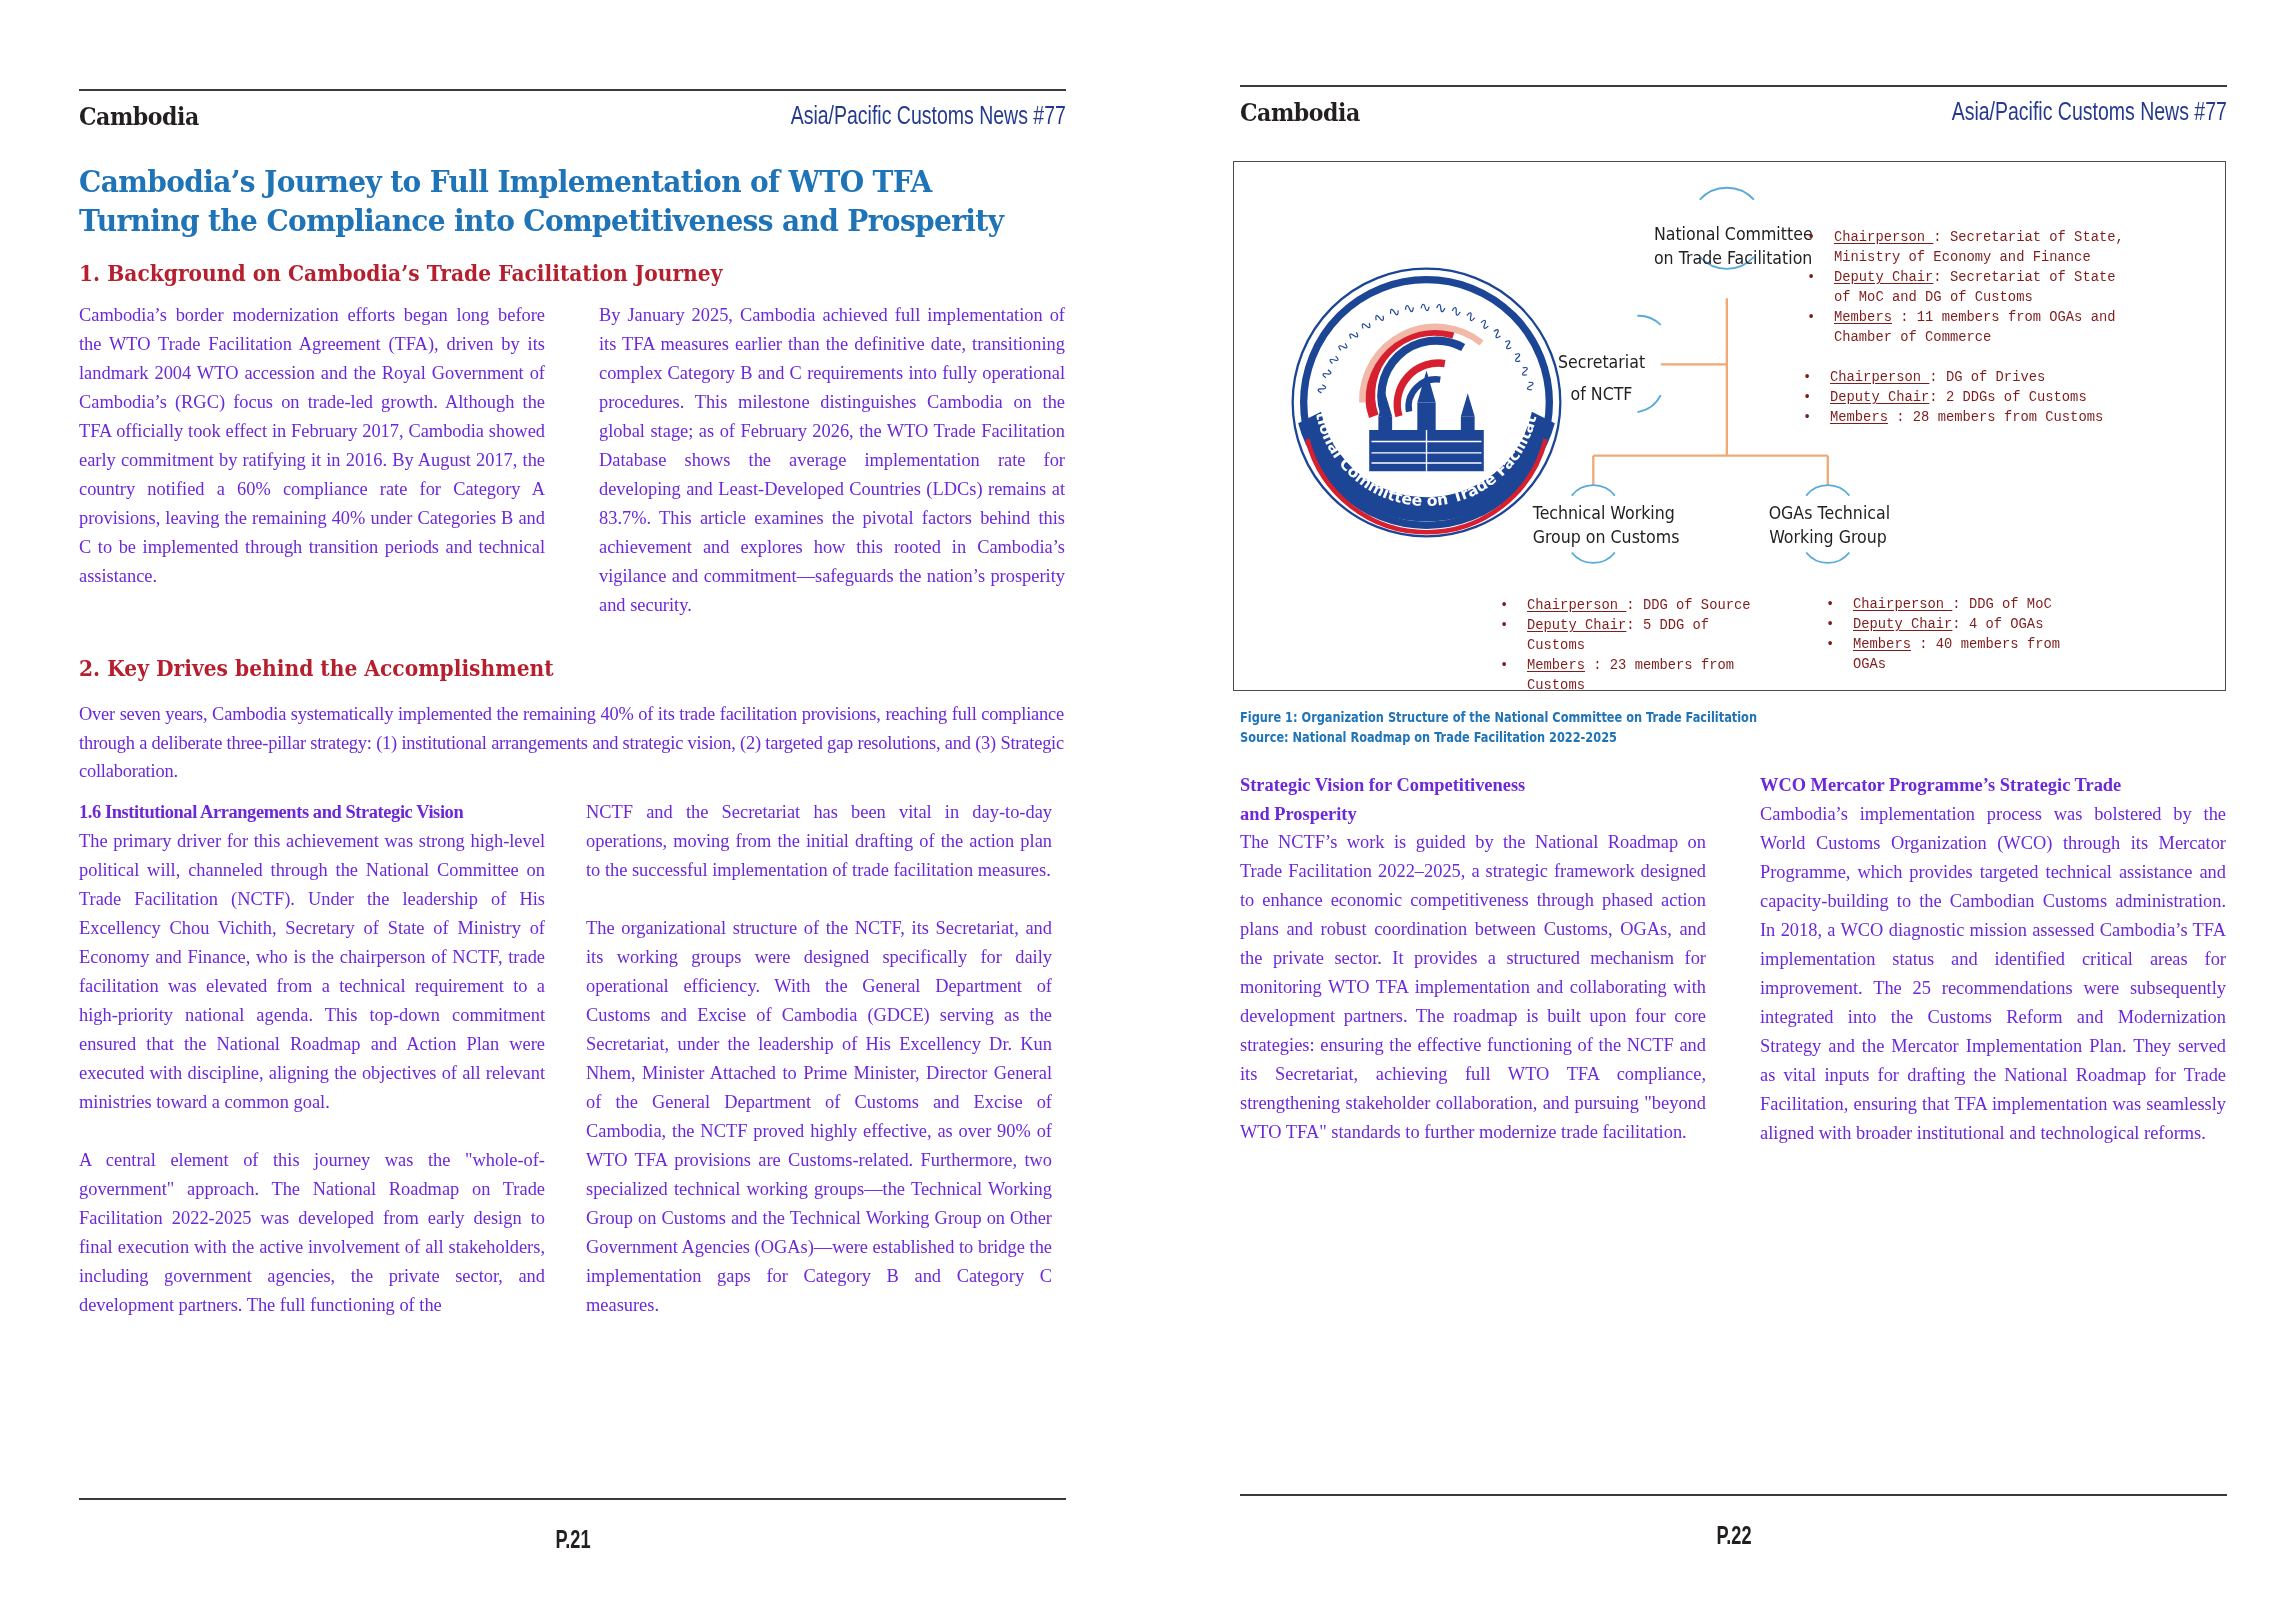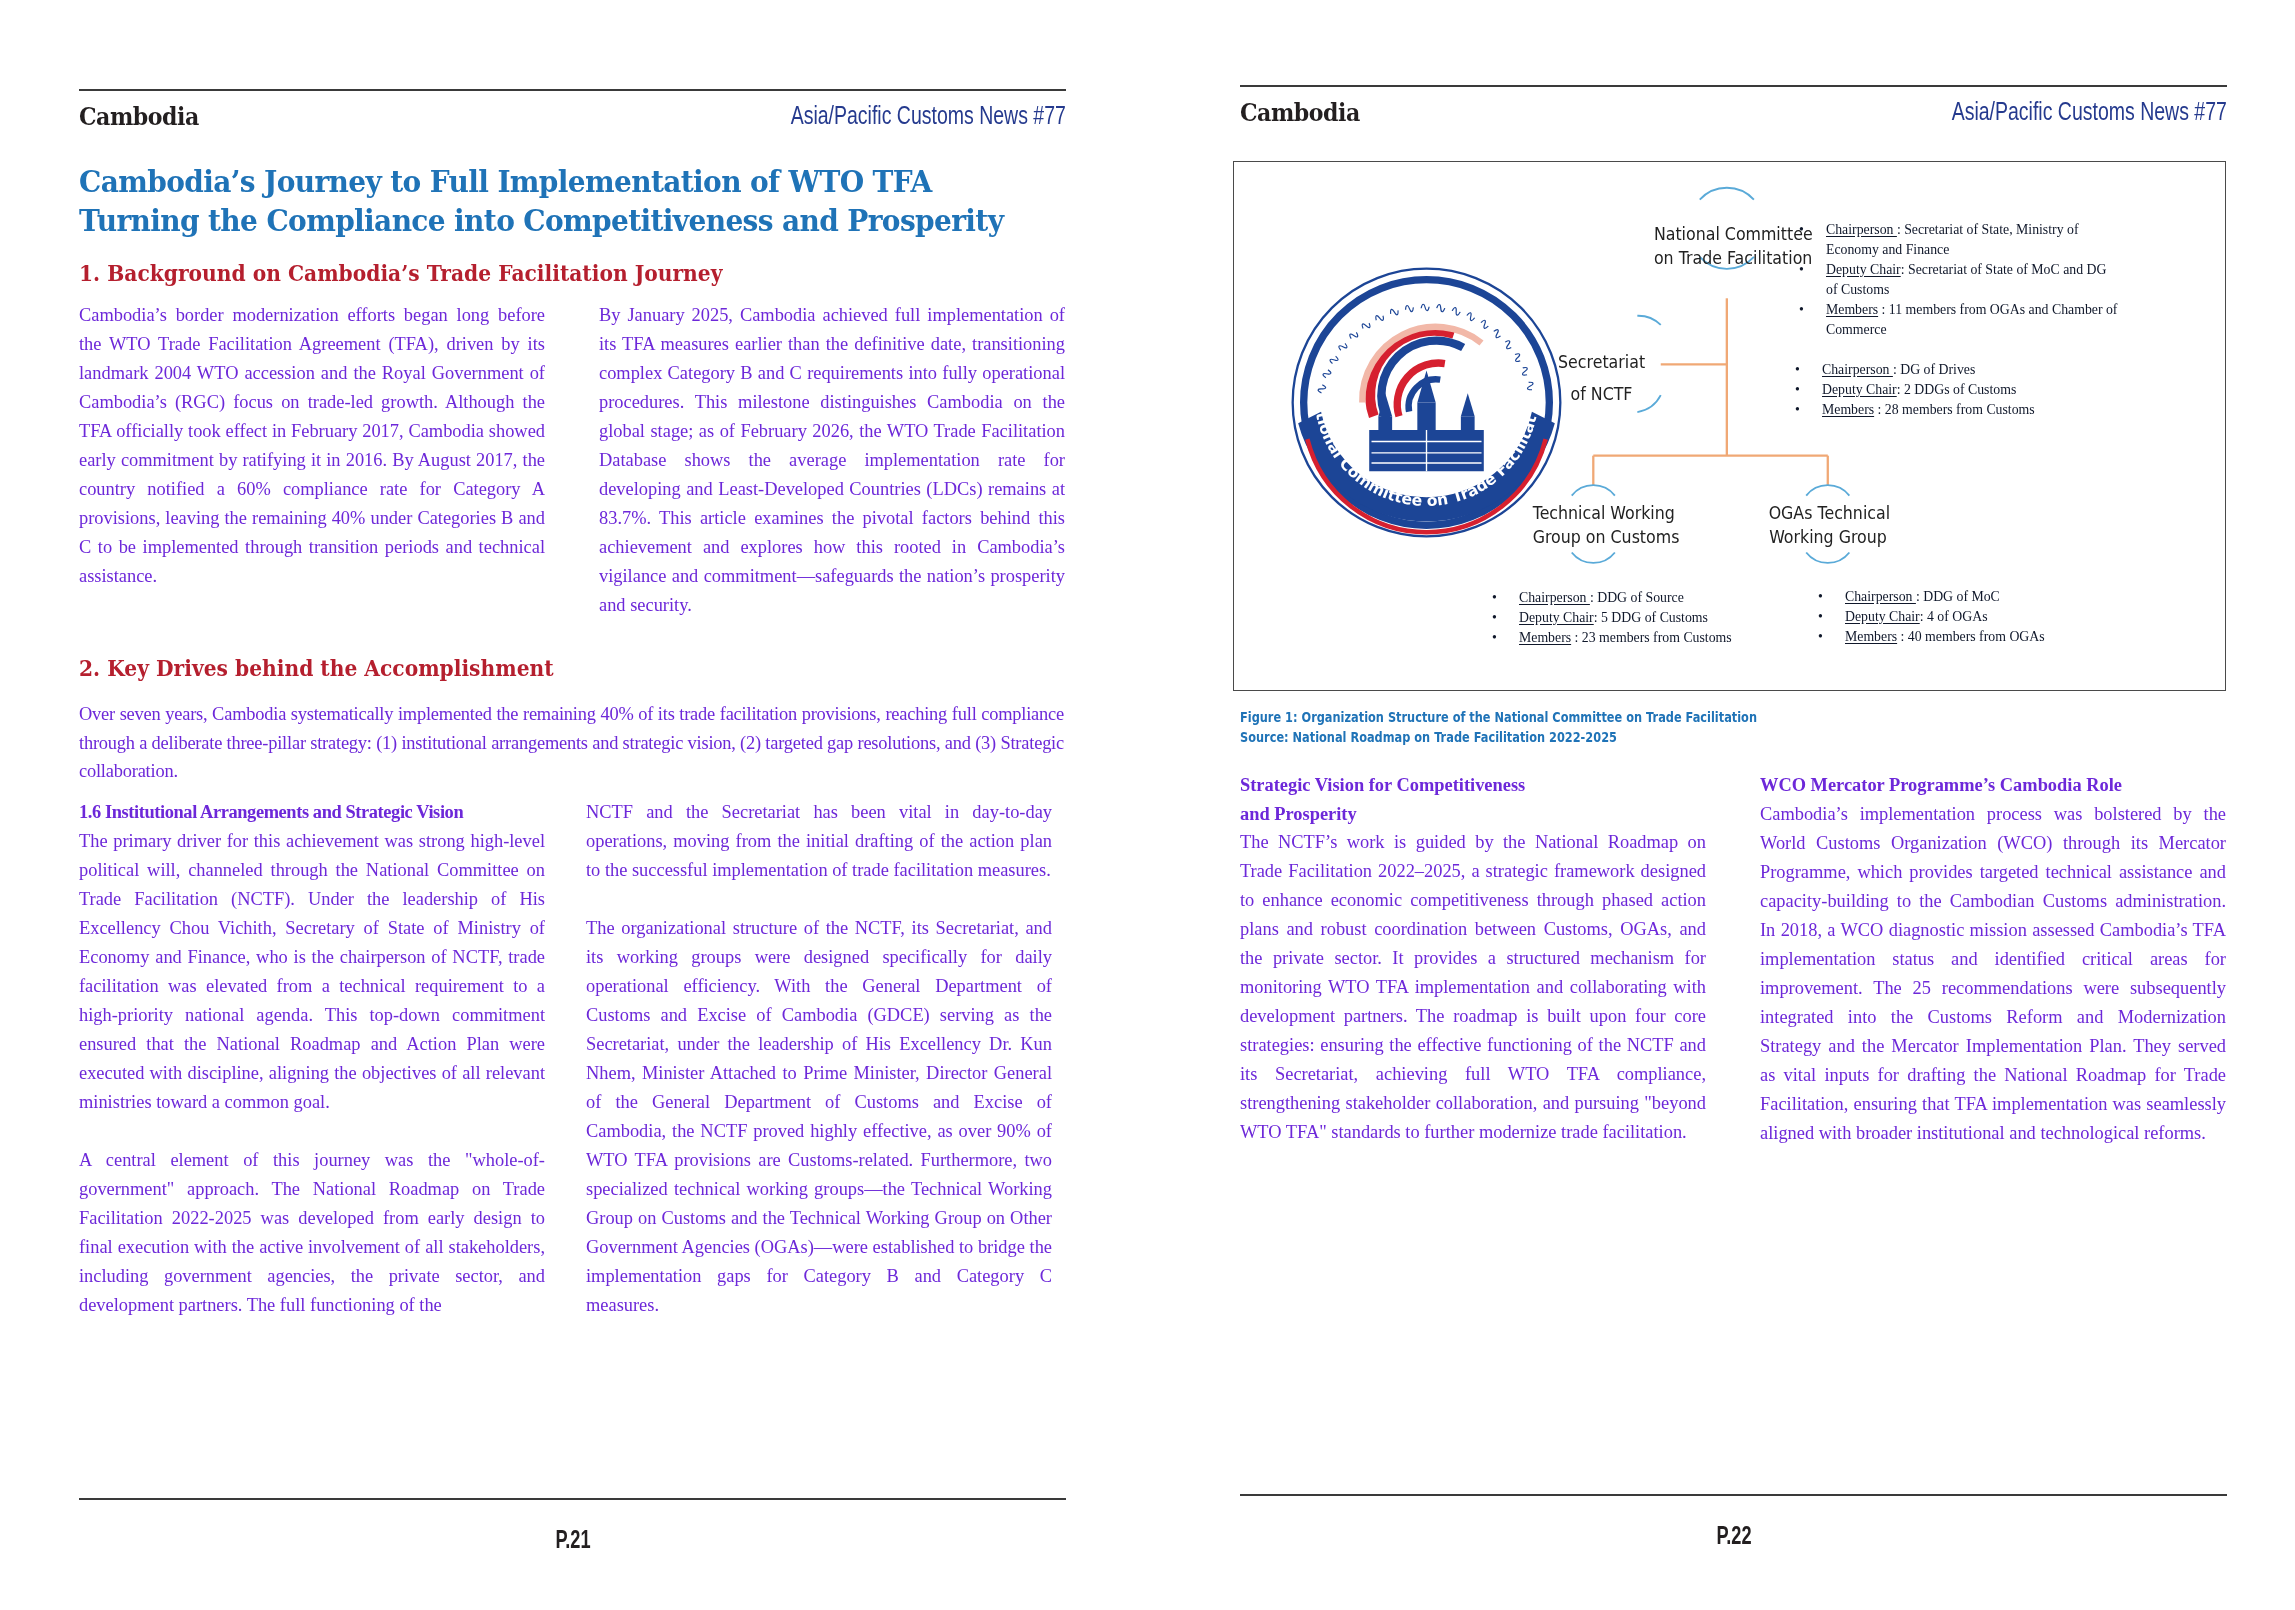--- a/index.html
+++ b/index.html
@@ -11,21 +11,21 @@
   .hdr-country { position:absolute; font-family:"DejaVu Serif", serif; font-weight:bold; font-size:24px; color:#231f20; letter-spacing:-0.5px; transform:scaleX(0.92); transform-origin:left top; }
   .hdr-mag { position:absolute; font-family:"Liberation Sans", sans-serif; font-size:25px; color:#253a8e; transform:scaleX(0.78); transform-origin:right top; text-align:right; white-space:nowrap; }
   .title { position:absolute; font-family:"DejaVu Serif", serif; font-weight:bold; color:#1f73b7; font-size:30px; line-height:39px; letter-spacing:-0.7px; white-space:nowrap; transform:scaleX(0.935); transform-origin:left top; }
   .h-red { position:absolute; font-family:"DejaVu Serif", serif; font-weight:bold; color:#b51f2e; font-size:22px; white-space:nowrap; transform:scaleX(0.92); transform-origin:left top; }
   .body-text { position:absolute; font-family:"Liberation Serif", serif; font-size:18.4px; line-height:29px; text-align:justify; color:#6d28d9; }
   .subhead { font-family:"Liberation Serif", serif; font-weight:bold; font-size:18.4px; display:block; letter-spacing:-0.4px; }
   .para-gap { display:block; height:28.5px; }
   .page-num { position:absolute; font-family:"Liberation Sans", sans-serif; font-weight:bold; font-size:26px; color:#231f20; transform:scaleX(0.7); transform-origin:center top; width:92px; text-align:center; }
   .fig-box { position:absolute; left:85px; top:161px; width:993px; height:530px; border:1.8px solid #4a4a4a; box-sizing:border-box; background:#fff; }
   .node-label { position:absolute; font-family:"DejaVu Sans", sans-serif; font-size:18.4px; line-height:24px; text-align:center; color:#222; white-space:nowrap; transform:scaleX(0.86); }
-  .bullets { position:absolute; font-family:Liberation Serif, serif; font-size:13.8px; line-height:20px; color:#0f172a; margin:4px; padding:0; list-style:none; }
+  .bullets { position:absolute; font-family:Liberation Mono, monospace; font-size:13.8px; line-height:20px; color:#7f1d1d; margin:12px; padding:0; list-style:none; }
   .bullets li { position:relative; padding-left:27px; }
   .bullets li::before { content:"•"; position:absolute; left:0; top:0; }
   .bullets .k { text-decoration:underline; text-underline-offset:1.8px; }
   .caption { position:absolute; font-family:"DejaVu Sans", sans-serif; font-weight:bold; font-size:14.2px; line-height:20px; color:#1f73b7; white-space:nowrap; transform:scaleX(0.8); transform-origin:left top; }
   svg { position:absolute; overflow:visible; }
 </style>
 </head>
 <body>
 
 <div class="page page-left">
@@ -179,20 +179,20 @@
 
   <div class="body-text" style="left:92px; top:771px; width:466px;">
     <span class="subhead" style="letter-spacing:0; line-height:28.5px;">
       <span>Strategic Vision for Competitiveness</span><br>
       <span>and Prosperity</span>
     </span>
     <span>The NCTF’s work is guided by the National Roadmap on Trade Facilitation 2022–2025, a strategic framework designed to enhance economic competitiveness through phased action plans and robust coordination between Customs, OGAs, and the private sector. It provides a structured mechanism for monitoring WTO TFA implementation and collaborating with development partners. The roadmap is built upon four core strategies: ensuring the effective functioning of the NCTF and its Secretariat, achieving full WTO TFA compliance, strengthening stakeholder collaboration, and pursuing "beyond WTO TFA" standards to further modernize trade facilitation.</span>
   </div>
 
   <div class="body-text" style="left:612px; top:771px; width:466px;">
-    <span class="subhead" style="letter-spacing:0; line-height:28.5px;">WCO Mercator Programme’s Cambodia Role</span>
+    <span class="subhead" style="letter-spacing:0; line-height:28.5px;">WCO Mercator Programme’s Strategic Trade</span>
     <span>Cambodia’s implementation process was bolstered by the World Customs Organization (WCO) through its Mercator Programme, which provides targeted technical assistance and capacity-building to the Cambodian Customs administration. In 2018, a WCO diagnostic mission assessed Cambodia’s TFA implementation status and identified critical areas for improvement. The 25 recommendations were subsequently integrated into the Customs Reform and Modernization Strategy and the Mercator Implementation Plan. They served as vital inputs for drafting the National Roadmap for Trade Facilitation, ensuring that TFA implementation was seamlessly aligned with broader institutional and technological reforms.</span>
   </div>
 
   <div class="rule" style="left:92px; top:1494px; width:987px; height:1.8px;"></div>
   <div class="page-num" style="left:540px; top:1520px;">P.22</div>
 </div>
 
 
 </body></html>

